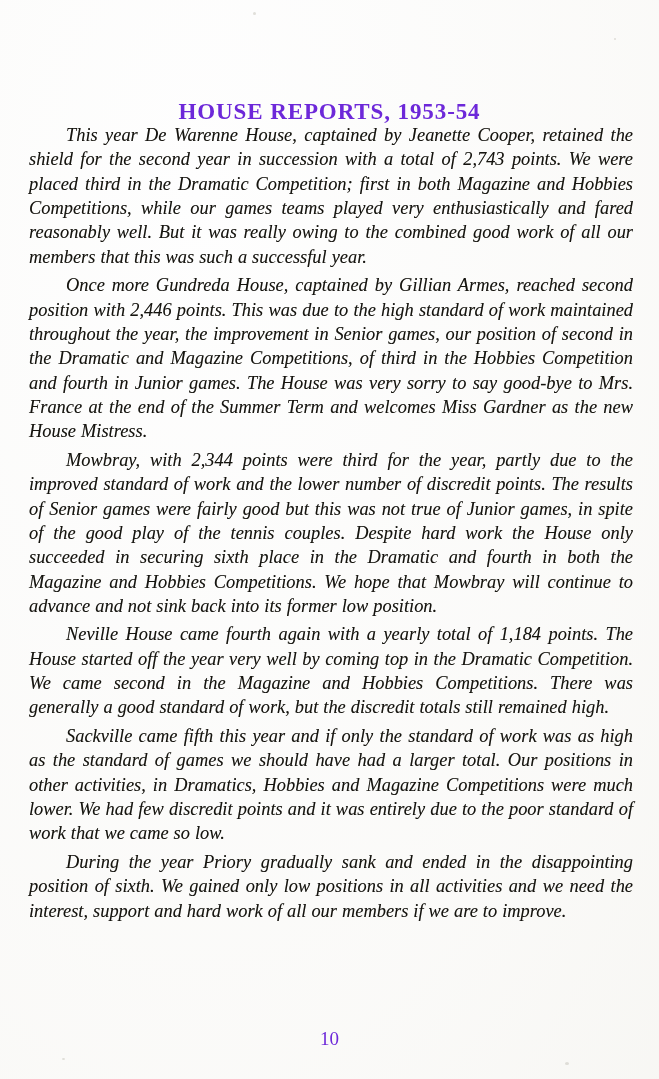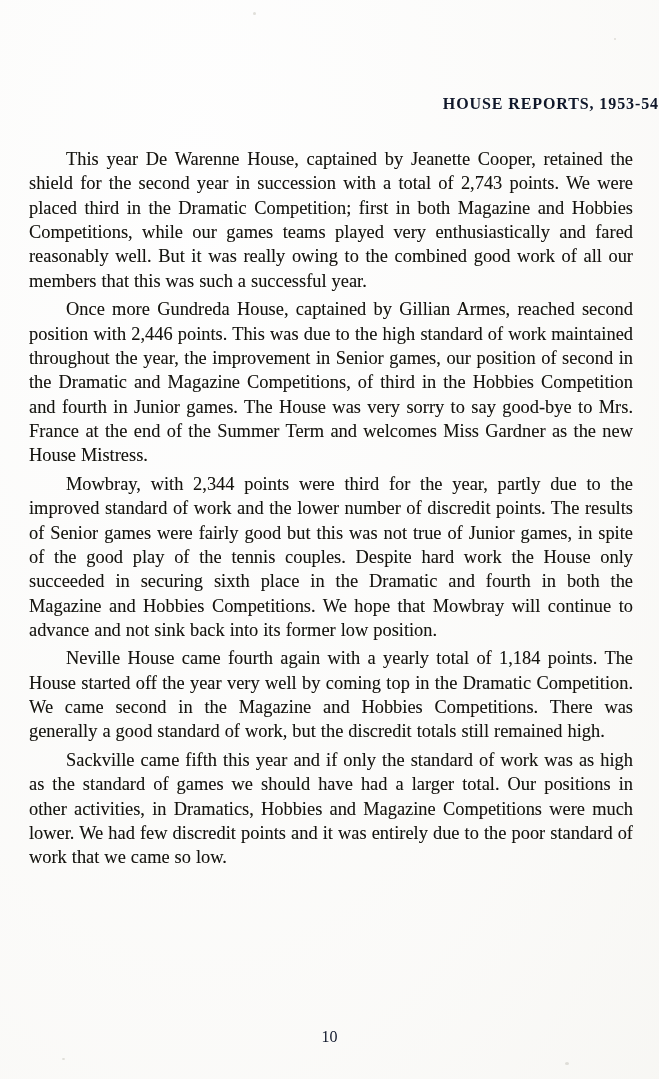--- a/index.html
+++ b/index.html
@@ -35,32 +35,33 @@
   }
   .content {
     position: relative;
     padding: 0;
   }
   .page-title {
     position: absolute;
     left: 0;
     top: 84px;
     width: 659px;
-    text-align: right;
-    font-size: 16px;
+    text-align: center;
+    font-size: 23px;
     font-weight: bold;
     letter-spacing: 0.9px;
-    color: #0f172a;
+    color: #6d28d9;
     font-family: "Liberation Serif", "DejaVu Serif", serif;
   }
   .body-text {
     position: absolute;
     left: 29px;
-    top: 147px;
+    top: 123px;
     width: 604px;
+    font-style: italic;
   }
   p.para {
     margin: 0 0 0 0;
     text-indent: 37px;
     text-align: justify;
     text-justify: inter-word;
     font-size: 18.4px;
     line-height: 24.35px;
     color: #15140f;
     word-spacing: 0.4px;
@@ -72,22 +73,22 @@
   
   .para {
     text-shadow: 0 0 0.35px rgba(40,38,32,0.35);
   }
   .page-number {
     position: absolute;
     left: 0;
     top: 1028px;
     width: 659px;
     text-align: center;
-    font-size: 16px;
-    color: #0f172a;
+    font-size: 19px;
+    color: #6d28d9;
   }
   .speck {
     position: absolute;
     background: rgba(200,198,190,0.55);
     border-radius: 50%;
     pointer-events: none;
   }
 </style>
 </head>
 <body>
@@ -103,20 +104,21 @@
       <p class="para">This year De Warenne House, captained by Jeanette Cooper, retained the shield for the second year in succession with a total of 2,743 points. We were placed third in the Dramatic Competition; first in both Magazine and Hobbies Competitions, while our games teams played very enthusiastically and fared reasonably well. But it was really owing to the combined good work of all our members that this was such a successful year.</p>
 
       <p class="para">Once more Gundreda House, captained by Gillian Armes, reached second position with 2,446 points. This was due to the high standard of work maintained throughout the year, the improvement in Senior games, our position of second in the Dramatic and Magazine Competitions, of third in the Hobbies Competition and fourth in Junior games. The House was very sorry to say good-bye to Mrs. France at the end of the Summer Term and welcomes Miss Gardner as the new House Mistress.</p>
 
       <p class="para">Mowbray, with 2,344 points were third for the year, partly due to the improved standard of work and the lower number of discredit points. The results of Senior games were fairly good but this was not true of Junior games, in spite of the good play of the tennis couples. Despite hard work the House only succeeded in securing sixth place in the Dramatic and fourth in both the Magazine and Hobbies Competitions. We hope that Mowbray will continue to advance and not sink back into its former low position.</p>
 
       <p class="para">Neville House came fourth again with a yearly total of 1,184 points. The House started off the year very well by coming top in the Dramatic Competition. We came second in the Magazine and Hobbies Competitions. There was generally a good standard of work, but the discredit totals still remained high.</p>
 
       <p class="para">Sackville came fifth this year and if only the standard of work was as high as the standard of games we should have had a larger total. Our positions in other activities, in Dramatics, Hobbies and Magazine Competitions were much lower. We had few discredit points and it was entirely due to the poor standard of work that we came so low.</p>
 
+      <p class="para">During the year Priory gradually sank and ended in the disappointing position of sixth. We gained only low positions in all activities and we need the interest, support and hard work of all our members if we are to improve.</p>
 
     </div>
 
     <div class="page-number">10</div>
 
   </div>
 
   <div class="speck" style="left:253px;top:12px;width:3px;height:3px;"></div>
   <div class="speck" style="left:565px;top:1062px;width:4px;height:3px;"></div>
   <div class="speck" style="left:62px;top:1058px;width:3px;height:2px;"></div>

